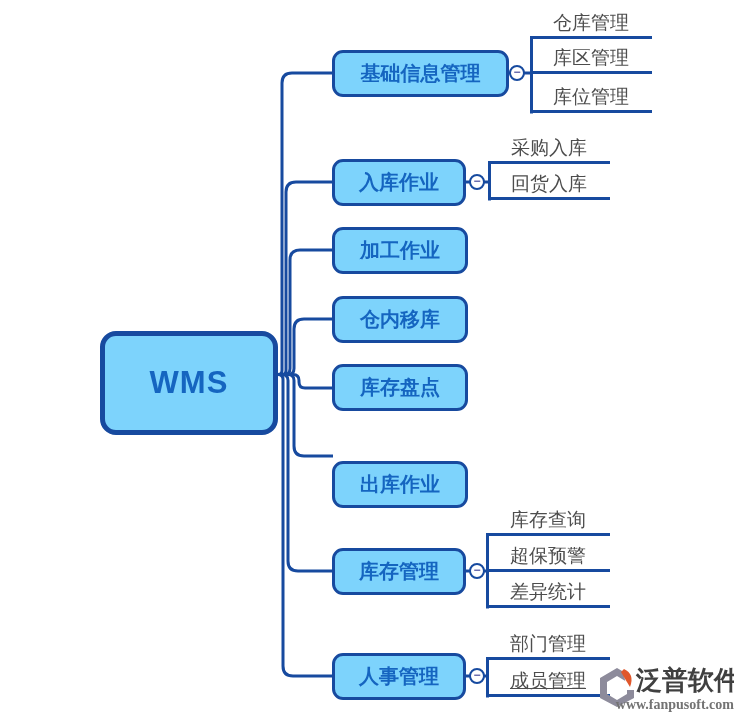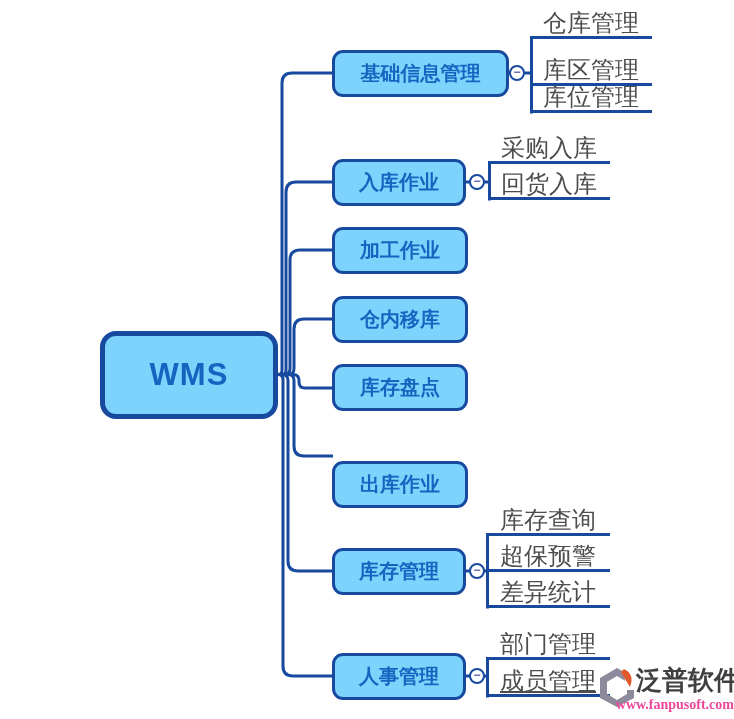--- a/index.html
+++ b/index.html
@@ -16,36 +16,36 @@
     position:absolute;background:#7dd3fc;border:3px solid var(--line);
     border-radius:11px;display:flex;align-items:center;justify-content:center;
     color:var(--node-text);font-weight:700;font-size:20px;cursor:default;
   }
   .root-node{
     border-width:5px;border-radius:16px;font-size:31px;font-weight:600;letter-spacing:1px;
   }
   .leaf{
     position:absolute;height:31px;line-height:29px;text-align:center;
     border-bottom:3px solid var(--line);color:var(--leaf-text);
-    font-size:24px;font-weight:400;
+    font-size:19px;font-weight:400;
   }
   .toggle{
     position:absolute;width:16px;height:16px;border:2px solid var(--line);
     border-radius:50%;background:#ffffff;color:#5b5ea6;font-size:12px;
     line-height:11px;text-align:center;font-weight:700;
   }
   .watermark{position:absolute;left:595px;top:662px;width:139px;height:56px;}
   .wm-logo{position:absolute;left:2px;top:4px;}
   .wm-brand{
     position:absolute;left:41px;top:2px;width:98px;height:32px;line-height:32px;
     font-size:26px;font-weight:700;color:#404040;white-space:nowrap;
   }
   .wm-url{
     position:absolute;left:10px;top:35px;width:129px;text-align:right;
-    font-family:"Liberation Serif", serif;font-size:14px;font-weight:700;color:#ec4899;
+    font-family:"Liberation Serif", serif;font-size:14px;font-weight:700;color:#737373;
     white-space:nowrap;
   }
 </style>
 </head>
 <body>
 
 <div class="stage">
 
   <svg class="wires" viewBox="0 0 734 719" fill="none" stroke="#174a9f" stroke-width="3">
 
@@ -74,38 +74,38 @@
       <path d="M 466 571 H 488"></path>
       <path d="M 487.5 533.5 V 608.5"></path>
     </g>
 
     <g>
       <path d="M 466 676 H 488"></path>
       <path d="M 487.5 657.5 V 697.5"></path>
     </g>
   </svg>
 
-  <div class="node root-node" style="left:100px;top:331px;width:178px;height:88px;">WMS</div>
+  <div class="node root-node" style="left:100px;top:331px;width:178px;height:104px;">WMS</div>
 
   <div class="node" style="left:332px;top:50px;width:177px;height:47px;">基础信息管理</div>
   <div class="node" style="left:332px;top:159px;width:134px;height:47px;">入库作业</div>
   <div class="node" style="left:332px;top:227px;width:136px;height:47px;">加工作业</div>
   <div class="node" style="left:332px;top:296px;width:136px;height:47px;">仓内移库</div>
   <div class="node" style="left:332px;top:364px;width:136px;height:47px;">库存盘点</div>
   <div class="node" style="left:332px;top:433px;width:136px;height:47px;margin-top:28px;">出库作业</div>
   <div class="node" style="left:332px;top:548px;width:134px;height:47px;">库存管理</div>
   <div class="node" style="left:332px;top:653px;width:134px;height:47px;">人事管理</div>
 
   <div class="toggle" style="left:509px;top:65px;">−</div>
   <div class="toggle" style="left:469px;top:174px;">−</div>
   <div class="toggle" style="left:469px;top:563px;">−</div>
   <div class="toggle" style="left:469px;top:668px;">−</div>
 
   <div class="leaf" style="left:530px;top:8px;width:122px;">仓库管理</div>
-  <div class="leaf" style="left:530px;top:43px;width:122px;margin-top:12px;">库区管理</div>
+  <div class="leaf" style="left:530px;top:43px;width:122px;">库区管理</div>
   <div class="leaf" style="left:530px;top:82px;width:122px;">库位管理</div>
 
   <div class="leaf" style="left:488px;top:133px;width:122px;">采购入库</div>
   <div class="leaf" style="left:488px;top:169px;width:122px;">回货入库</div>
 
   <div class="leaf" style="left:486px;top:505px;width:124px;">库存查询</div>
   <div class="leaf" style="left:486px;top:541px;width:124px;">超保预警</div>
   <div class="leaf" style="left:486px;top:577px;width:124px;">差异统计</div>
 
   <div class="leaf" style="left:486px;top:629px;width:124px;">部门管理</div>

